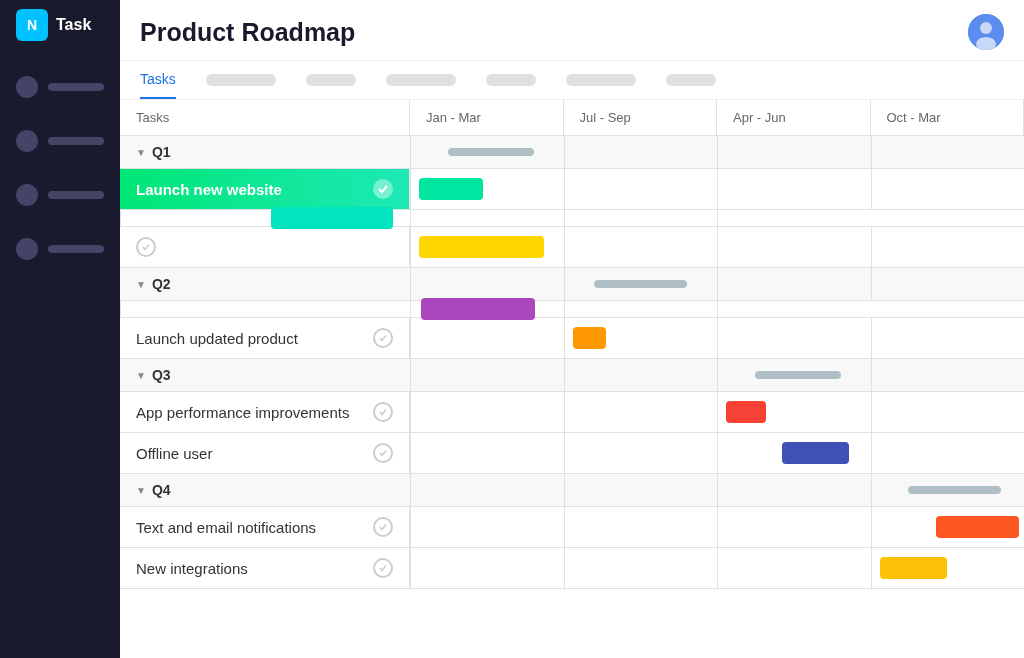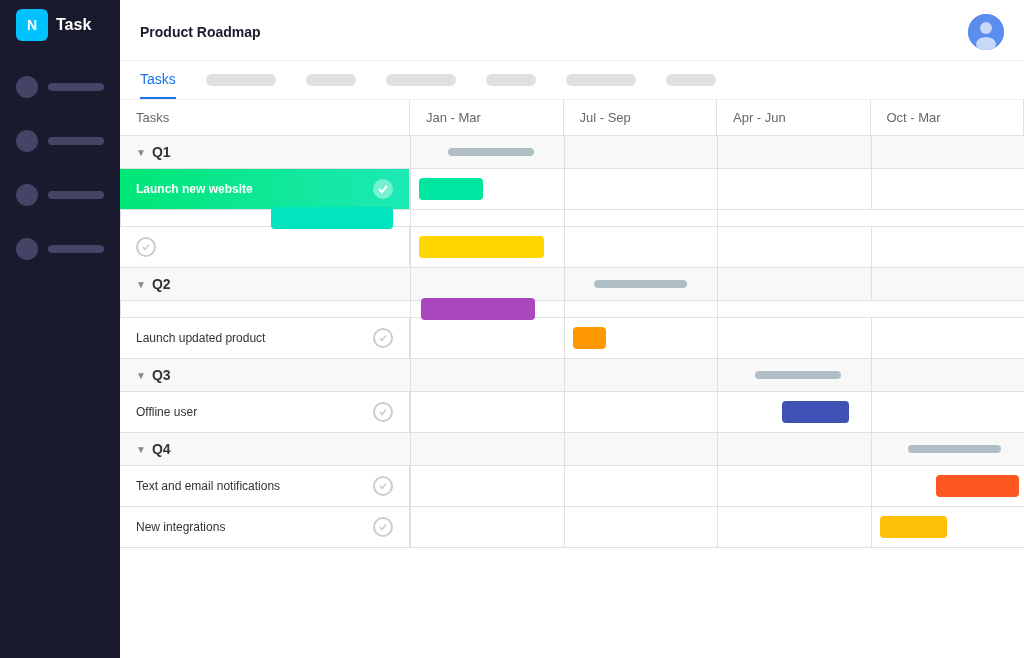--- a/index.html
+++ b/index.html
@@ -82,21 +82,21 @@
     
     .header {
       display: flex;
       align-items: center;
       justify-content: space-between;
       padding: 14px 20px 10px 20px;
       border-bottom: 1px solid #eee;
       flex-shrink: 0;
     }
     .header-title {
-      font-size: 14px;
+      font-size: 25px;
       font-weight: 700;
       color: #1a1a2e;
     }
     .avatar {
       width: 36px;
       height: 36px;
       border-radius: 50%;
       background: #5b8dee;
       overflow: hidden;
       display: flex;
@@ -202,21 +202,21 @@
       display: grid;
       grid-template-columns: 290px 1fr 1fr 1fr 1fr;
       border-bottom: 1px solid #e0e0e0;
     }
 
     .task-label-cell {
       padding: 10px 16px;
       display: flex;
       align-items: center;
       justify-content: space-between;
-      font-size: 12px;
+      font-size: 15px;
       color: #333;
       border-right: 1px solid #e0e0e0;
     }
     .task-label-cell.green-bg {
       background: linear-gradient(90deg, #00e676, #1de9b6);
       color: #fff;
       font-weight: 600;
     }
     .task-label-cell.teal-bg {
       background: linear-gradient(90deg, #1de9b6, #00e676);
@@ -430,20 +430,36 @@
         <span>Q3</span>
       </div>
       <div class="group-bar-cell"></div>
       <div class="group-bar-cell"></div>
       <div class="group-bar-cell">
         <div class="group-bar" style="width:65%;margin-left:20%;"></div>
       </div>
       <div class="group-bar-cell"></div>
     </div>
 
+    <div class="task-row">
+      <div class="task-label-cell">
+        <span>App performance improvements</span>
+        <div class="check-icon-gray">
+          <svg viewBox="0 0 10 10" width="10" height="10">
+              <polyline points="2,5 4,7.5 8,2.5" stroke="#ccc" stroke-width="1.5" fill="none"></polyline>
+            </svg>
+        </div>
+      </div>
+      <div class="task-bar-cell"></div>
+      <div class="task-bar-cell"></div>
+      <div class="task-bar-cell" style="position:relative;">
+        <div class="gantt-bar bar-red" style="width:26%;left:8px;"></div>
+      </div>
+      <div class="task-bar-cell"></div>
+    </div>
 
     <div class="task-row">
       <div class="task-label-cell">
         <span>Offline user</span>
         <div class="check-icon-gray">
           <svg viewBox="0 0 10 10" width="10" height="10">
               <polyline points="2,5 4,7.5 8,2.5" stroke="#ccc" stroke-width="1.5" fill="none"></polyline>
             </svg>
         </div>
       </div>

